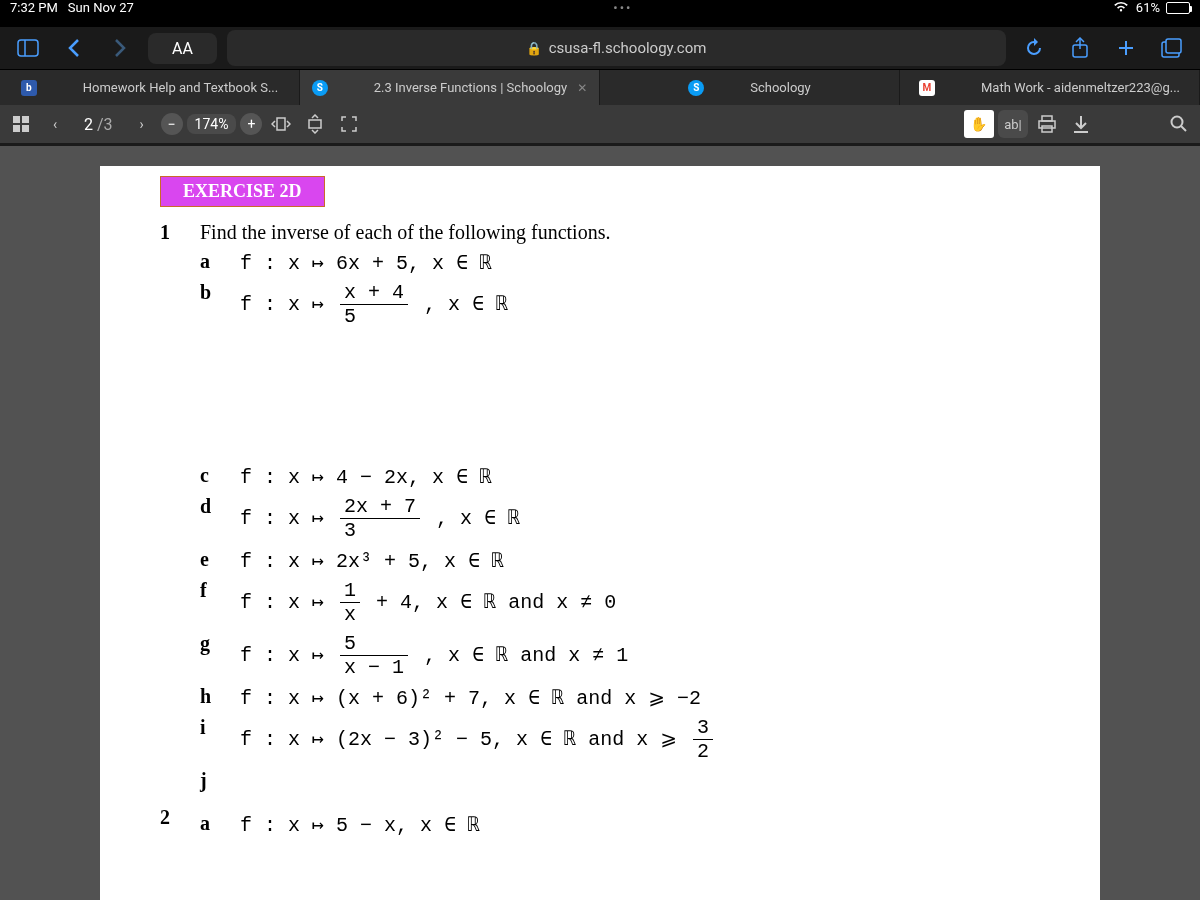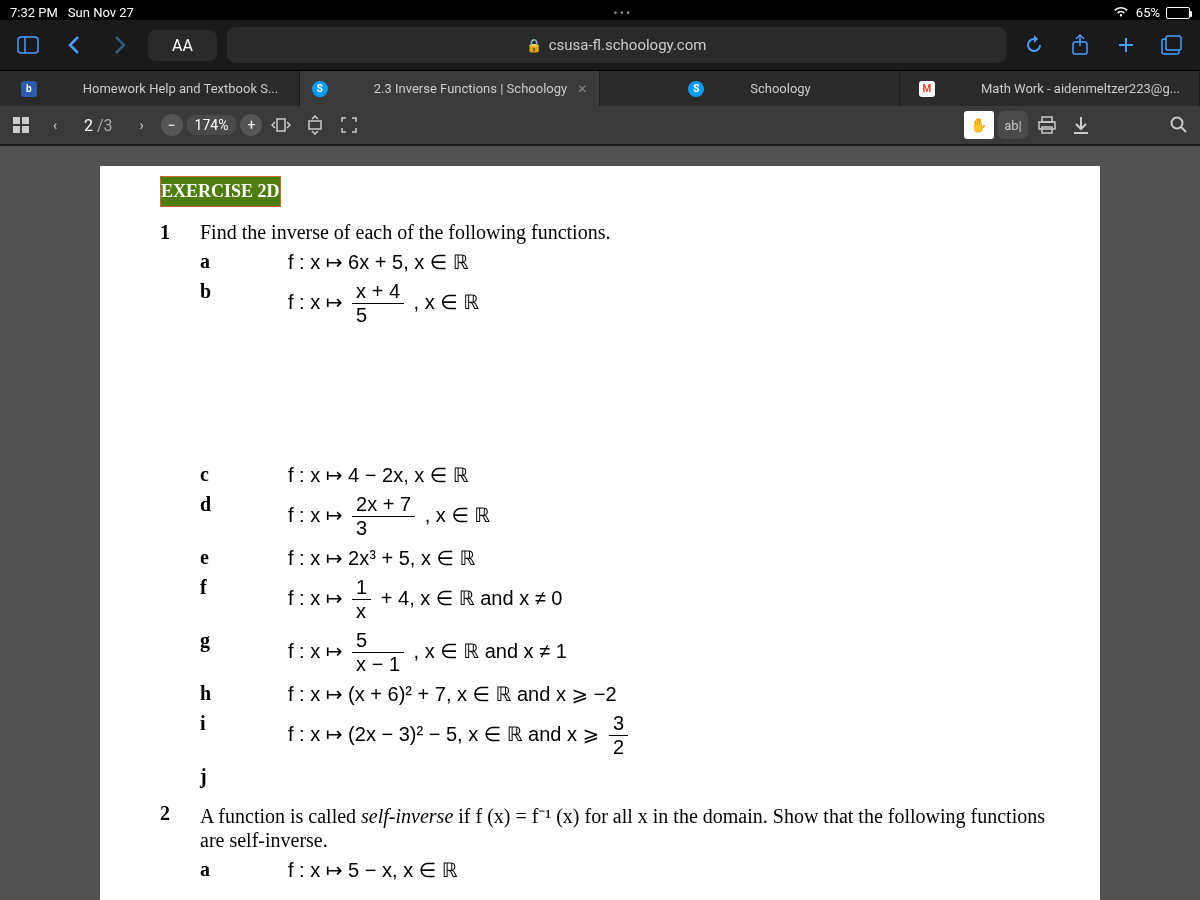--- a/index.html
+++ b/index.html
@@ -5,39 +5,39 @@
   * { box-sizing: border-box; margin: 0; padding: 0; }
   body {
     font-family: -apple-system, BlinkMacSystemFont, "Segoe UI", Roboto, sans-serif;
     background: #1a1a1a;
     width: 1200px;
     height: 900px;
     overflow: hidden;
     position: relative;
   }
   .status-bar {
-    height: 20px;
+    height: 27px;
     background: #000;
     color: #fff;
     display: flex;
     justify-content: space-between;
-    align-items: flex-end;
+    align-items: flex-start;
     padding: 0 10px;
     font-size: 13px;
   }
   .status-left { display: flex; gap: 10px; }
   .status-center { display: flex; gap: 4px; color: #888; }
   .status-right { display: flex; gap: 6px; align-items: center; }
   .dots { letter-spacing: 2px; }
   .battery { border: 1px solid #fff; width: 24px; height: 12px; border-radius: 2px; position: relative; }
   .battery::after { content:""; position:absolute; right:-3px; top:3px; width:2px; height:6px; background:#fff; border-radius:0 1px 1px 0;}
   .battery-fill { background:#fff; height:100%; width:65%; }
 
   .nav-bar {
-    height: 50px;
+    height: 42px;
     background: #1a1a1a;
     display: flex;
     align-items: center;
     padding: 0 10px;
     gap: 10px;
   }
   .nav-btn {
     width: 36px; height: 36px;
     display:flex; align-items:center; justify-content:center;
     color:#4a9eff; font-size:20px;
@@ -115,31 +115,31 @@
     width: 1000px;
     min-height: 900px;
     padding: 10px 30px 30px 60px;
     font-family: "Times New Roman", serif;
     color:#000;
     font-size: 20px;
     position:relative;
   }
   .exercise-badge {
     display:inline-block;
-    background:#4d7c0f; color:#fff;
-    padding:4px 0; font-weight:bold;
+    background:#d946ef; color:#fff;
+    padding:4px 22px; font-weight:bold;
     font-size:18px; border:1px solid #c96a2a;
     font-family: inherit;
   }
   .q { display:flex; gap:20px; margin-top:14px; }
   .qnum { font-weight:bold; width:20px; flex-shrink:0; }
   .qbody { flex:1; }
   .sub { display:flex; gap:20px; margin-top:6px; align-items:flex-start; }
   .sublabel { font-weight:bold; width:20px; flex-shrink:0; }
-  .math { font-family: Liberation Sans, sans-serif; margin-left: 48px; }
+  .math { font-family: Liberation Mono, monospace; }
   .frac { display:inline-block; text-align:left; vertical-align:middle; margin:0 4px; }
   .frac .num { display:block; border-bottom:1.5px solid #000; padding:0 4px; }
   .frac .den { display:block; padding:0 4px; }
   .gap { height:130px; }
 </style>
 </head>
 <body>
 
 <div class="status-bar">
   <div class="status-left">
@@ -148,21 +148,21 @@
   </div>
   <div class="status-center">
       <span class="dots">•••</span>
     </div>
   <div class="status-right">
     <span>
       <svg width="18" height="12" viewBox="0 0 18 12">
           <path d="M9 11.5a1.2 1.2 0 100-2.4 1.2 1.2 0 000 2.4zM5 7.5a5.7 5.7 0 018 0l-1.2 1.2a4 4 0 00-5.6 0L5 7.5zM2.2 4.7a9.6 9.6 0 0113.6 0l-1.2 1.2a7.9 7.9 0 00-11.2 0L2.2 4.7z" fill="#fff"></path>
         </svg>
     </span>
-    <span>65%</span>
+    <span>61%</span>
     <span class="battery"><span class="battery-fill"></span></span>
   </div>
 </div>
 
 <div class="nav-bar">
   <div class="nav-btn">
     <svg width="22" height="18" viewBox="0 0 22 18">
         <rect x="1" y="1" width="20" height="16" rx="3" fill="none" stroke="#4a9eff" stroke-width="1.5"></rect>
         <line x1="8" y1="1" x2="8" y2="17" stroke="#4a9eff" stroke-width="1.5"></line>
       </svg>
@@ -368,23 +368,20 @@
         </div>
         <div class="sub">
           <span class="sublabel">j</span>
         </div>
       </div>
     </div>
 
     <div class="q">
       <span class="qnum">2</span>
       <div class="qbody">
-        <div>
-          <span>A function is called </span><em>self-inverse</em><span> if f (x) = f⁻¹ (x) for all x in the domain. Show that the following functions are self-inverse.</span>
-        </div>
         <div class="sub">
           <span class="sublabel">a</span>
           <span class="math">f : x ↦ 5 − x,  x ∈ ℝ</span>
         </div>
       </div>
     </div>
 
   </div>
 </div>
 

